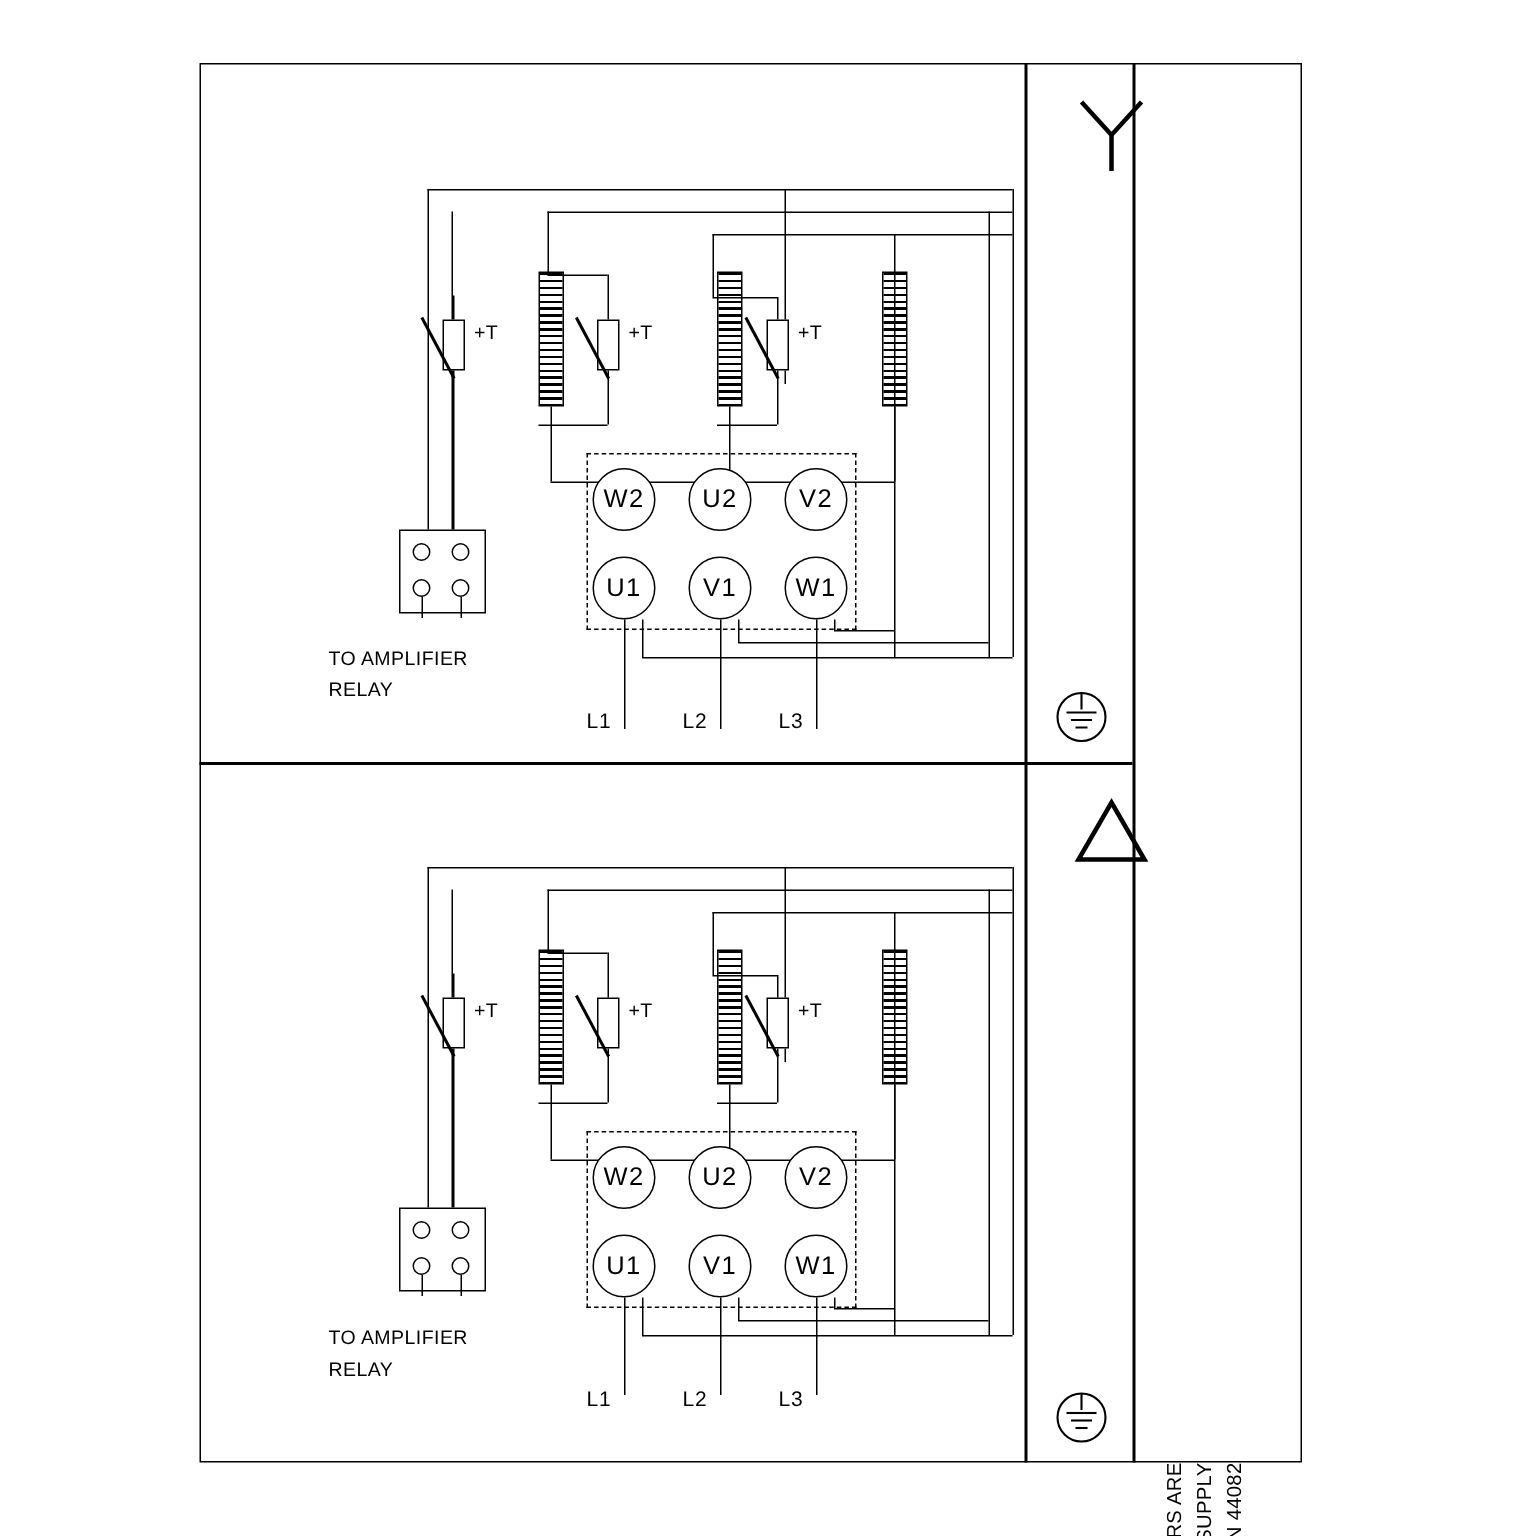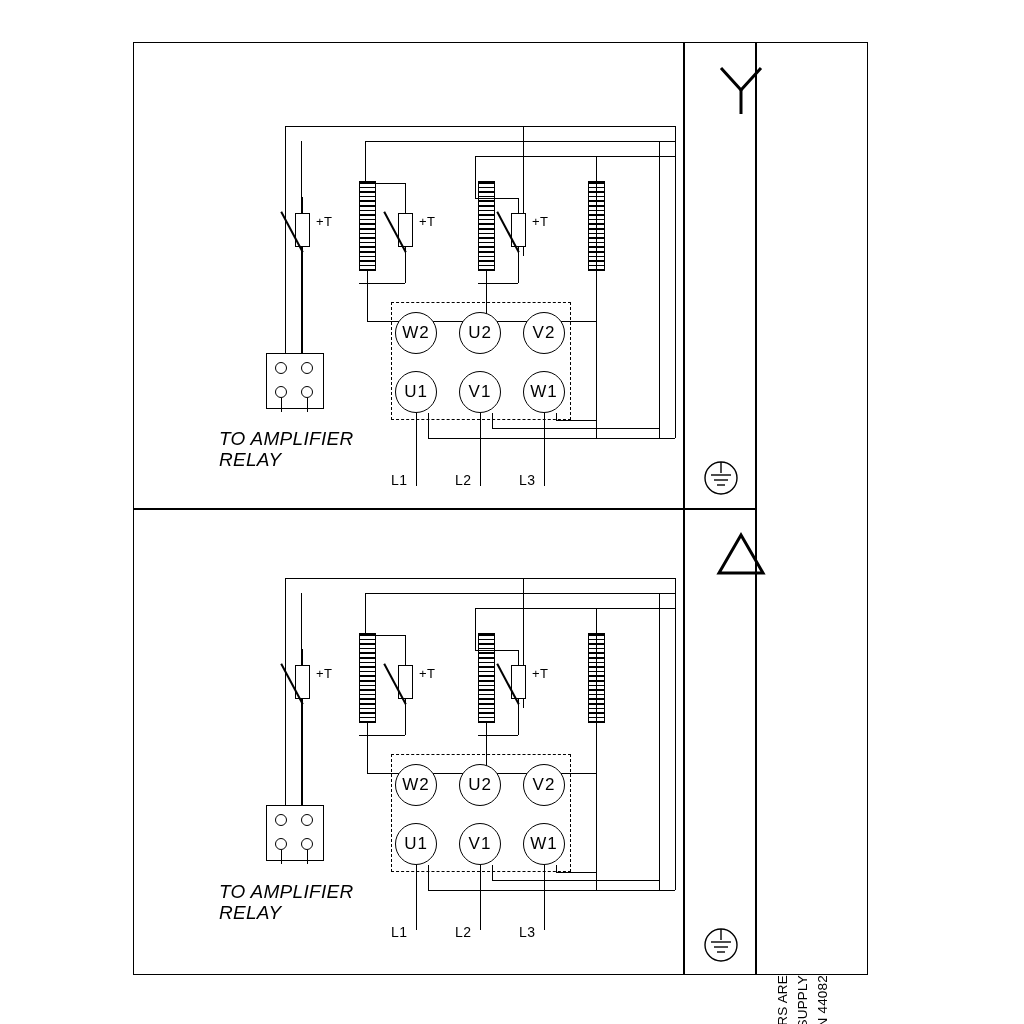--- a/index.html
+++ b/index.html
@@ -154,25 +154,24 @@
   }
   .connector .tail {
     position: absolute;
     width: 1.2px;
     height: 14px;
     background: #000;
   }
 
   .amp-label {
     position: absolute;
-    font-size: 19px;
+    font-size: 13px;
     line-height: 21px;
     letter-spacing: 0.3px;
     white-space: pre-line;
-    font-style: italic;
   }
 
   .phase-label {
     position: absolute;
     font-size: 14px;
     letter-spacing: 0.5px;
   }
 
   
   .sym {

